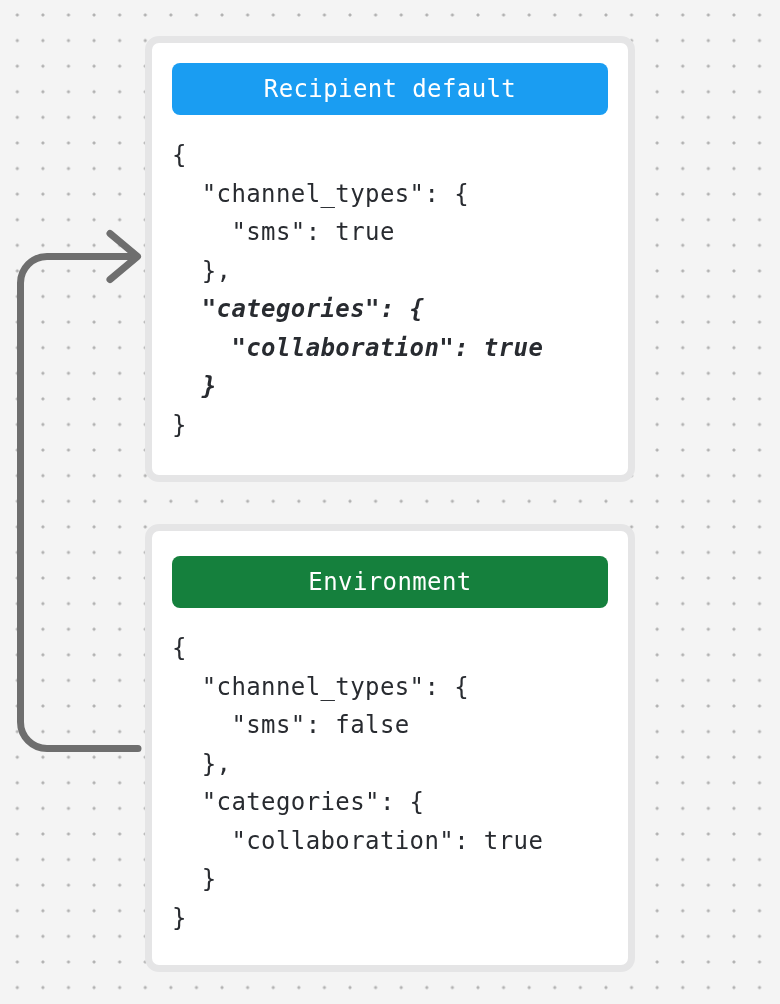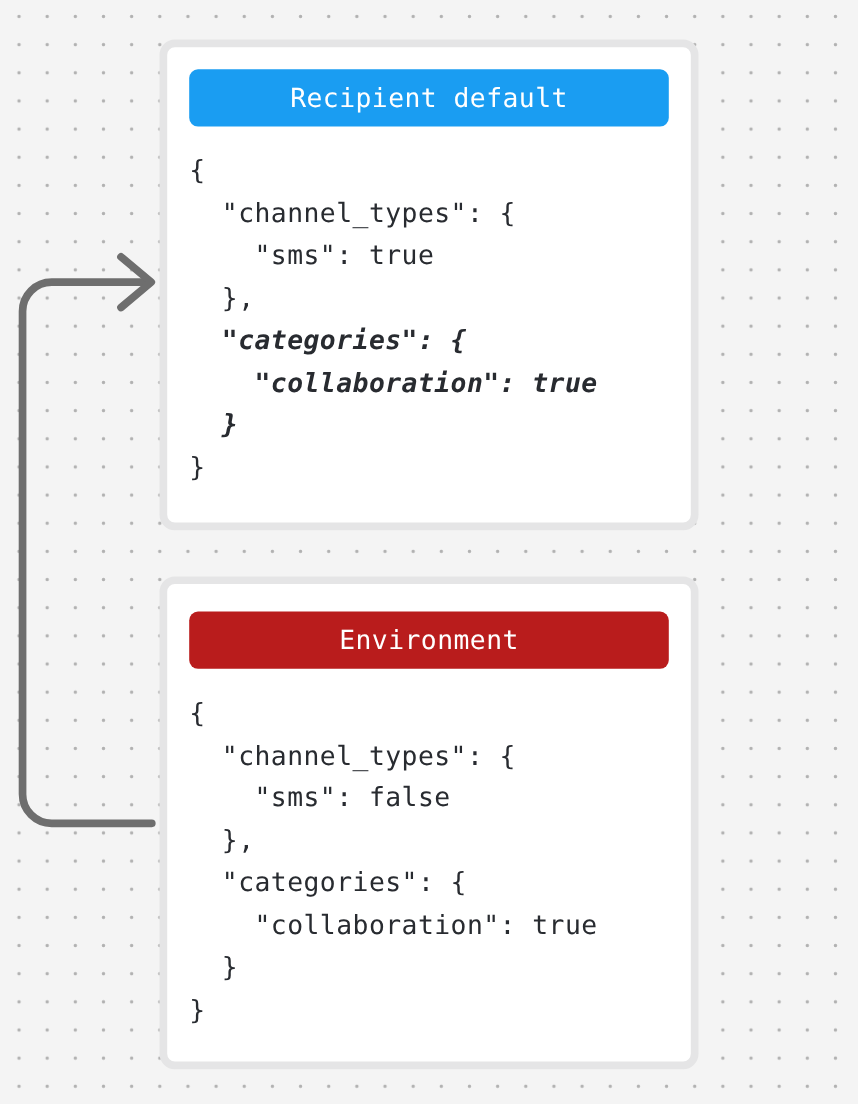--- a/index.html
+++ b/index.html
@@ -72,21 +72,21 @@
     <div class="code-line" data-style="normal">    "sms": true</div>
     <div class="code-line" data-style="normal">  },</div>
     <div class="code-line" data-style="em">  "categories": {</div>
     <div class="code-line" data-style="em">    "collaboration": true</div>
     <div class="code-line" data-style="em">  }</div>
     <div class="code-line" data-style="normal">}</div>
   </div>
 </div>
 
 <div class="card card--bottom">
-  <div class="card-header" style="background-color: #b91c1c;">Environment</div>
+  <div class="card-header" style="background-color: #15803d;">Environment</div>
   <div class="code-block">
     <div class="code-line" data-style="normal">{</div>
     <div class="code-line" data-style="normal">  "channel_types": {</div>
     <div class="code-line" data-style="normal">    "sms": false</div>
     <div class="code-line" data-style="normal">  },</div>
     <div class="code-line" data-style="normal">  "categories": {</div>
     <div class="code-line" data-style="normal">    "collaboration": true</div>
     <div class="code-line" data-style="normal">  }</div>
     <div class="code-line" data-style="normal">}</div>
   </div>

